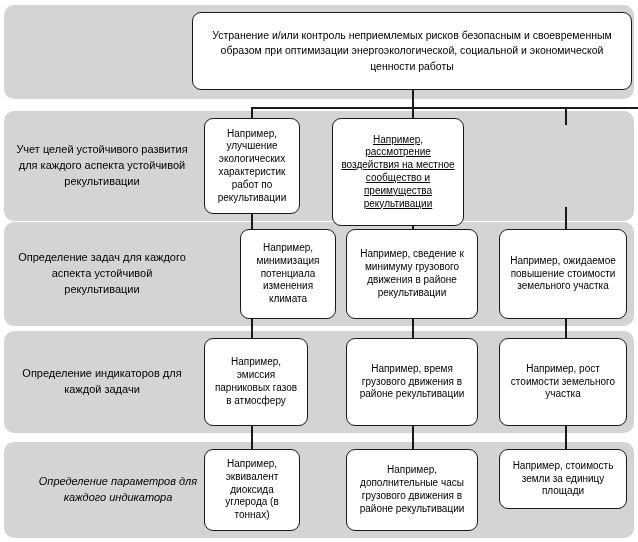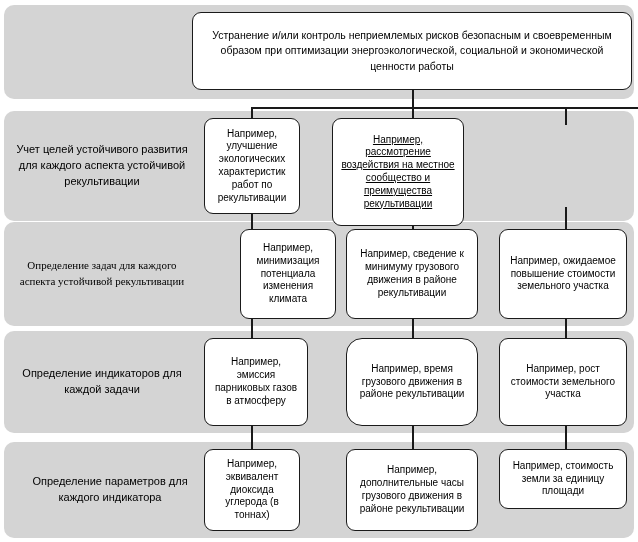--- a/index.html
+++ b/index.html
@@ -92,28 +92,28 @@
   <div class="line vline" style="left:251px; top:420px; height:33px;"></div>
   <div class="line vline" style="left:412px; top:420px; height:33px;"></div>
   <div class="line vline" style="left:565px; top:420px; height:33px;"></div>
 
   <div class="node goal" style="left:192px; top:12px; width:440px; height:78px;">Устранение и/или контроль неприемлемых рисков безопасным и своевременным образом при оптимизации энергоэкологической, социальной и экономической ценности работы</div>
 
   <div class="stage-label" style="left:14px; top:118px; width:176px; height:96px;">Учет целей устойчивого развития для каждого аспекта устойчивой рекультивации</div>
   <div class="node" style="left:204px; top:118px; width:96px; height:96px;">Например, улучшение экологических характеристик работ по рекультивации</div>
   <div class="node" style="left:332px; top:118px; width:132px; height:108px;text-decoration:underline;">Например, рассмотрение воздействия на местное сообщество и преимущества рекультивации</div>
 
-  <div class="stage-label" style="left:14px; top:229px; width:176px; height:90px;font-family:Liberation Serif, serif;">Определение задач для каждого аспекта устойчивой рекультивации</div>
+  <div class="stage-label" style="left:14px; top:229px; width:176px; height:90px;">Определение задач для каждого аспекта устойчивой рекультивации</div>
   <div class="node" style="left:204px; top:229px; width:96px; height:90px;margin-left:36px;">Например, минимизация потенциала изменения климата</div>
   <div class="node" style="left:346px; top:229px; width:132px; height:90px;">Например, сведение к минимуму грузового движения в районе рекультивации</div>
   <div class="node" style="left:499px; top:229px; width:128px; height:90px;">Например, ожидаемое повышение стоимости земельного участка</div>
 
   <div class="stage-label" style="left:14px; top:338px; width:176px; height:88px;">Определение индикаторов для каждой задачи</div>
   <div class="node" style="left:204px; top:338px; width:104px; height:88px;">Например, эмиссия парниковых газов в атмосферу</div>
-  <div class="node" style="left:346px; top:338px; width:132px; height:88px;border-radius:16px;">Например, время грузового движения в районе рекультивации</div>
+  <div class="node" style="left:346px; top:338px; width:132px; height:88px;">Например, время грузового движения в районе рекультивации</div>
   <div class="node" style="left:499px; top:338px; width:128px; height:88px;">Например, рост стоимости земельного участка</div>
 
-  <div class="stage-label" style="left:22px; top:449px; width:176px; height:82px;">Определение параметров для каждого индикатора</div>
+  <div class="stage-label" style="left:30px; top:449px; width:176px; height:82px;font-style:italic;">Определение параметров для каждого индикатора</div>
   <div class="node" style="left:204px; top:449px; width:96px; height:82px;">Например, эквивалент диоксида углерода (в тоннах)</div>
   <div class="node" style="left:346px; top:449px; width:132px; height:82px;">Например, дополнительные часы грузового движения в районе рекультивации</div>
   <div class="node" style="left:499px; top:449px; width:128px; height:60px;">Например, стоимость земли за единицу площади</div>
 
 </div>
 
 </body></html>

